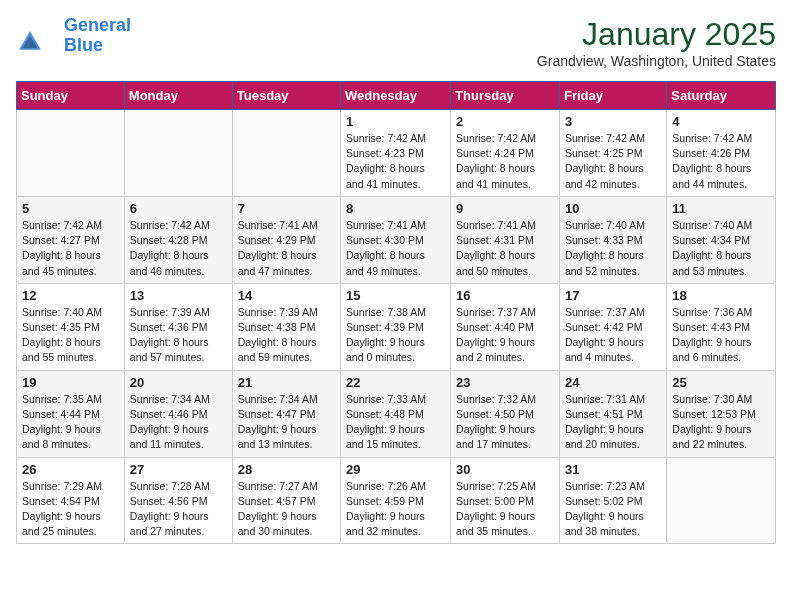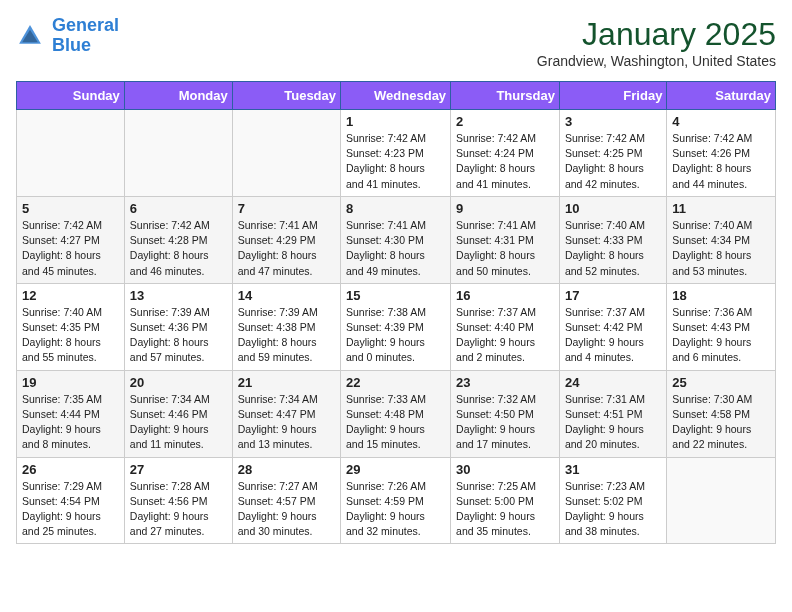--- a/index.html
+++ b/index.html
@@ -11,22 +11,22 @@
       padding: 16px;
     }
     .header {
       display: flex;
       justify-content: space-between;
       align-items: flex-start;
       margin-bottom: 12px;
     }
     .logo {
       display: flex;
-      align-items: center;
-      gap: 8px;
+      align-items: flex-end;
+      gap: 20px;
     }
     .logo-text {
       font-size: 18px;
       font-weight: bold;
       color: #1a3a5c;
       line-height: 1.1;
     }
     .logo-text span {
       color: #2e7fd4;
     }
@@ -46,23 +46,23 @@
       font-size: 14px;
       color: #333;
       text-align: right;
     }
     .calendar {
       width: 100%;
       border-collapse: collapse;
       border: 1px solid #ccc;
     }
     .calendar th {
-      background: #8b5cf6;
+      background: #be185d;
       color: #fff;
-      text-align: right;
+      text-align: left;
       font-size: 13px;
       padding: 6px 4px;
       border: 1px solid #2e5fa3;
     }
     .calendar td {
       vertical-align: top;
       border: 1px solid #ccc;
       padding: 4px 5px;
       width: 113px;
       min-height: 80px;
@@ -272,21 +272,21 @@
         </td>
         <td>
           <span class="day-num">24</span>
           <div class="day-info" style="white-space: pre-line;">Sunrise: 7:31 AM
 Sunset: 4:51 PM
 Daylight: 9 hours and 20 minutes.</div>
         </td>
         <td>
           <span class="day-num">25</span>
           <div class="day-info" style="white-space: pre-line;">Sunrise: 7:30 AM
-Sunset: 4:58 PM
+Sunset: 12:53 PM
 Daylight: 9 hours and 22 minutes.</div>
         </td>
       </tr>
       <tr>
         <td>
           <span class="day-num">26</span>
           <div class="day-info" style="white-space: pre-line;">Sunrise: 7:29 AM
 Sunset: 4:54 PM
 Daylight: 9 hours and 25 minutes.</div>
         </td>

